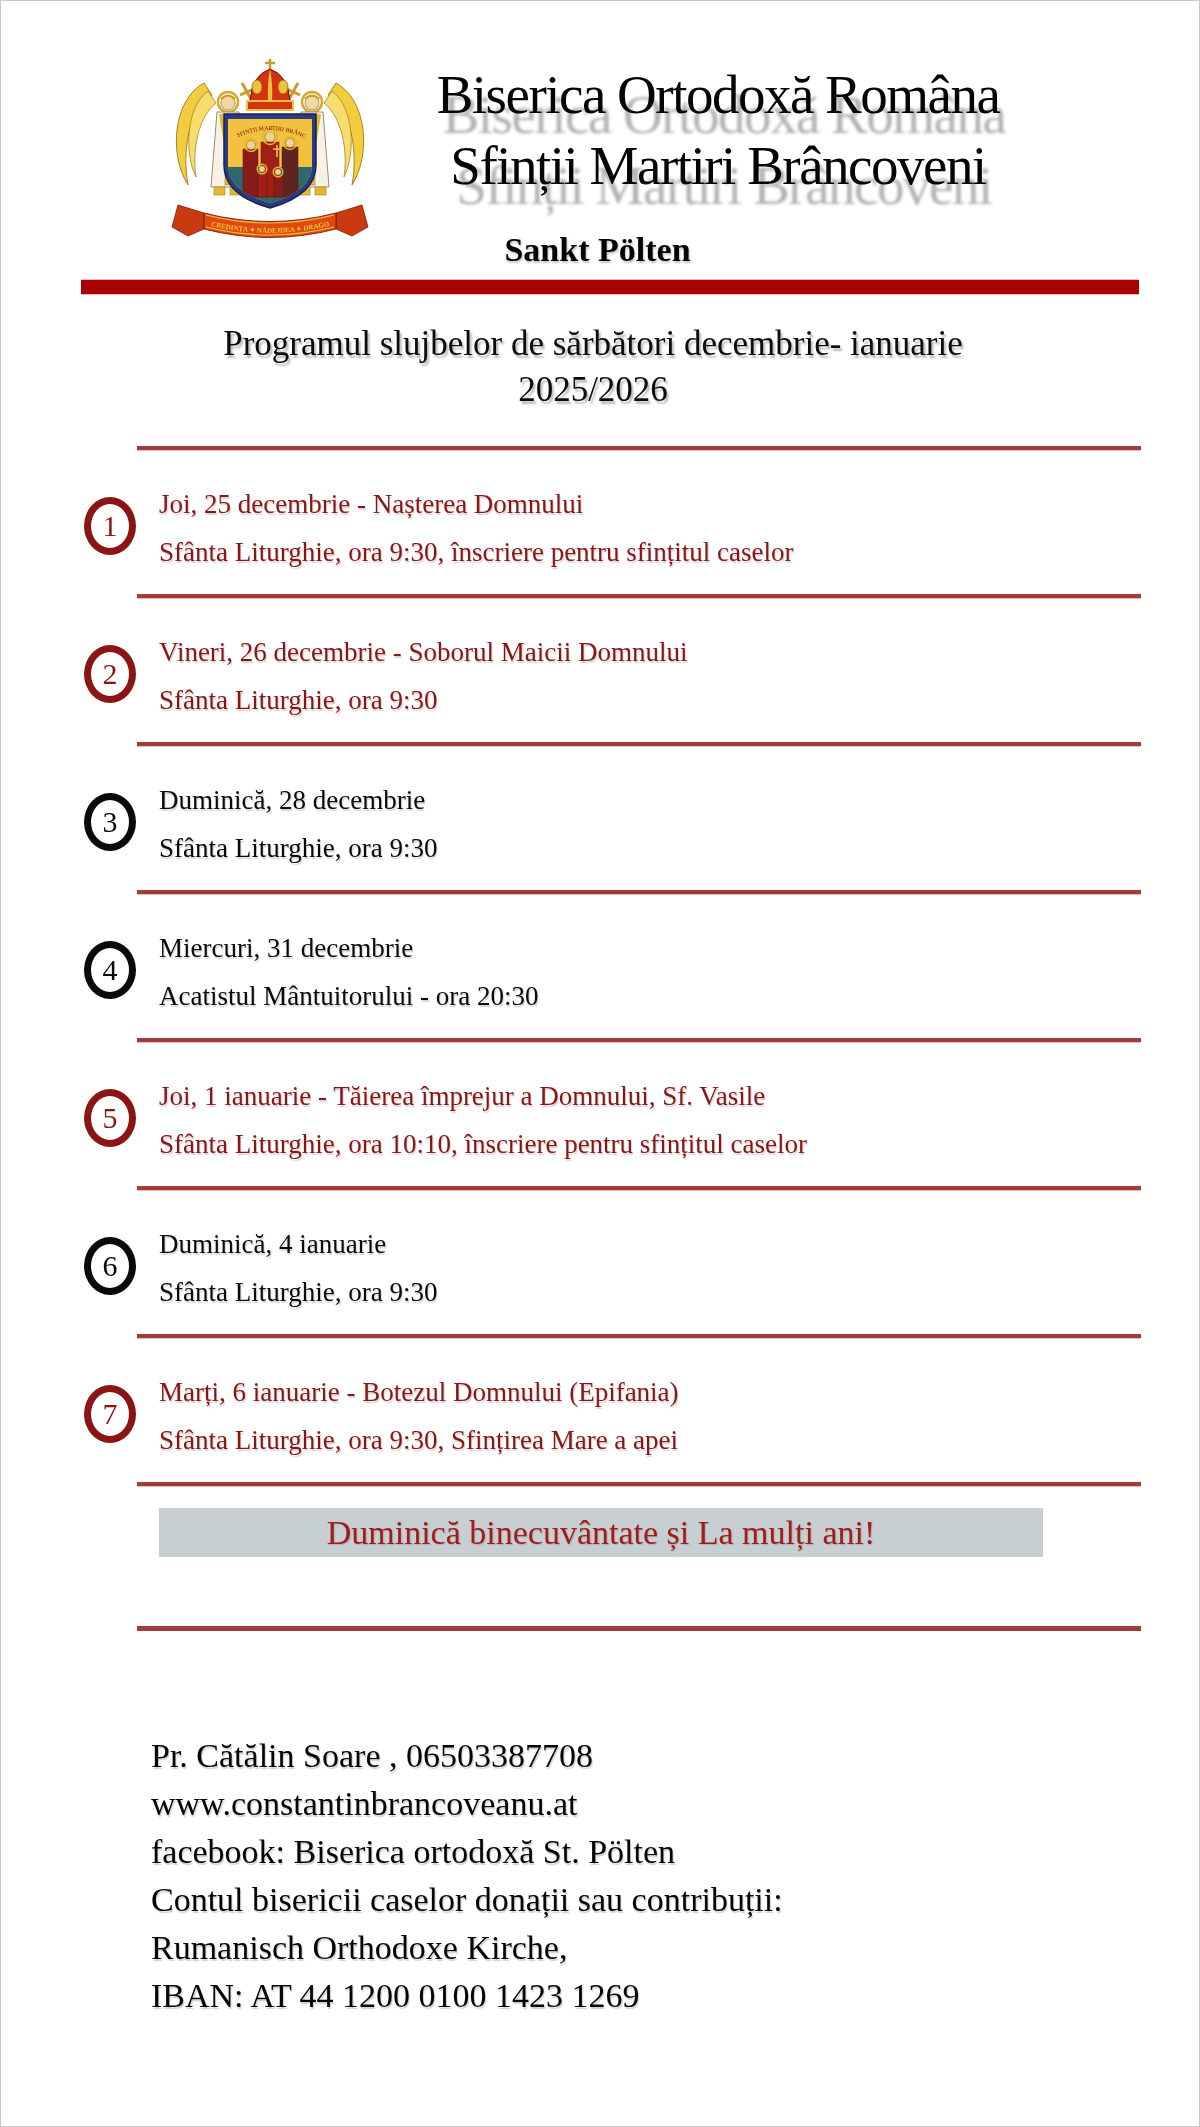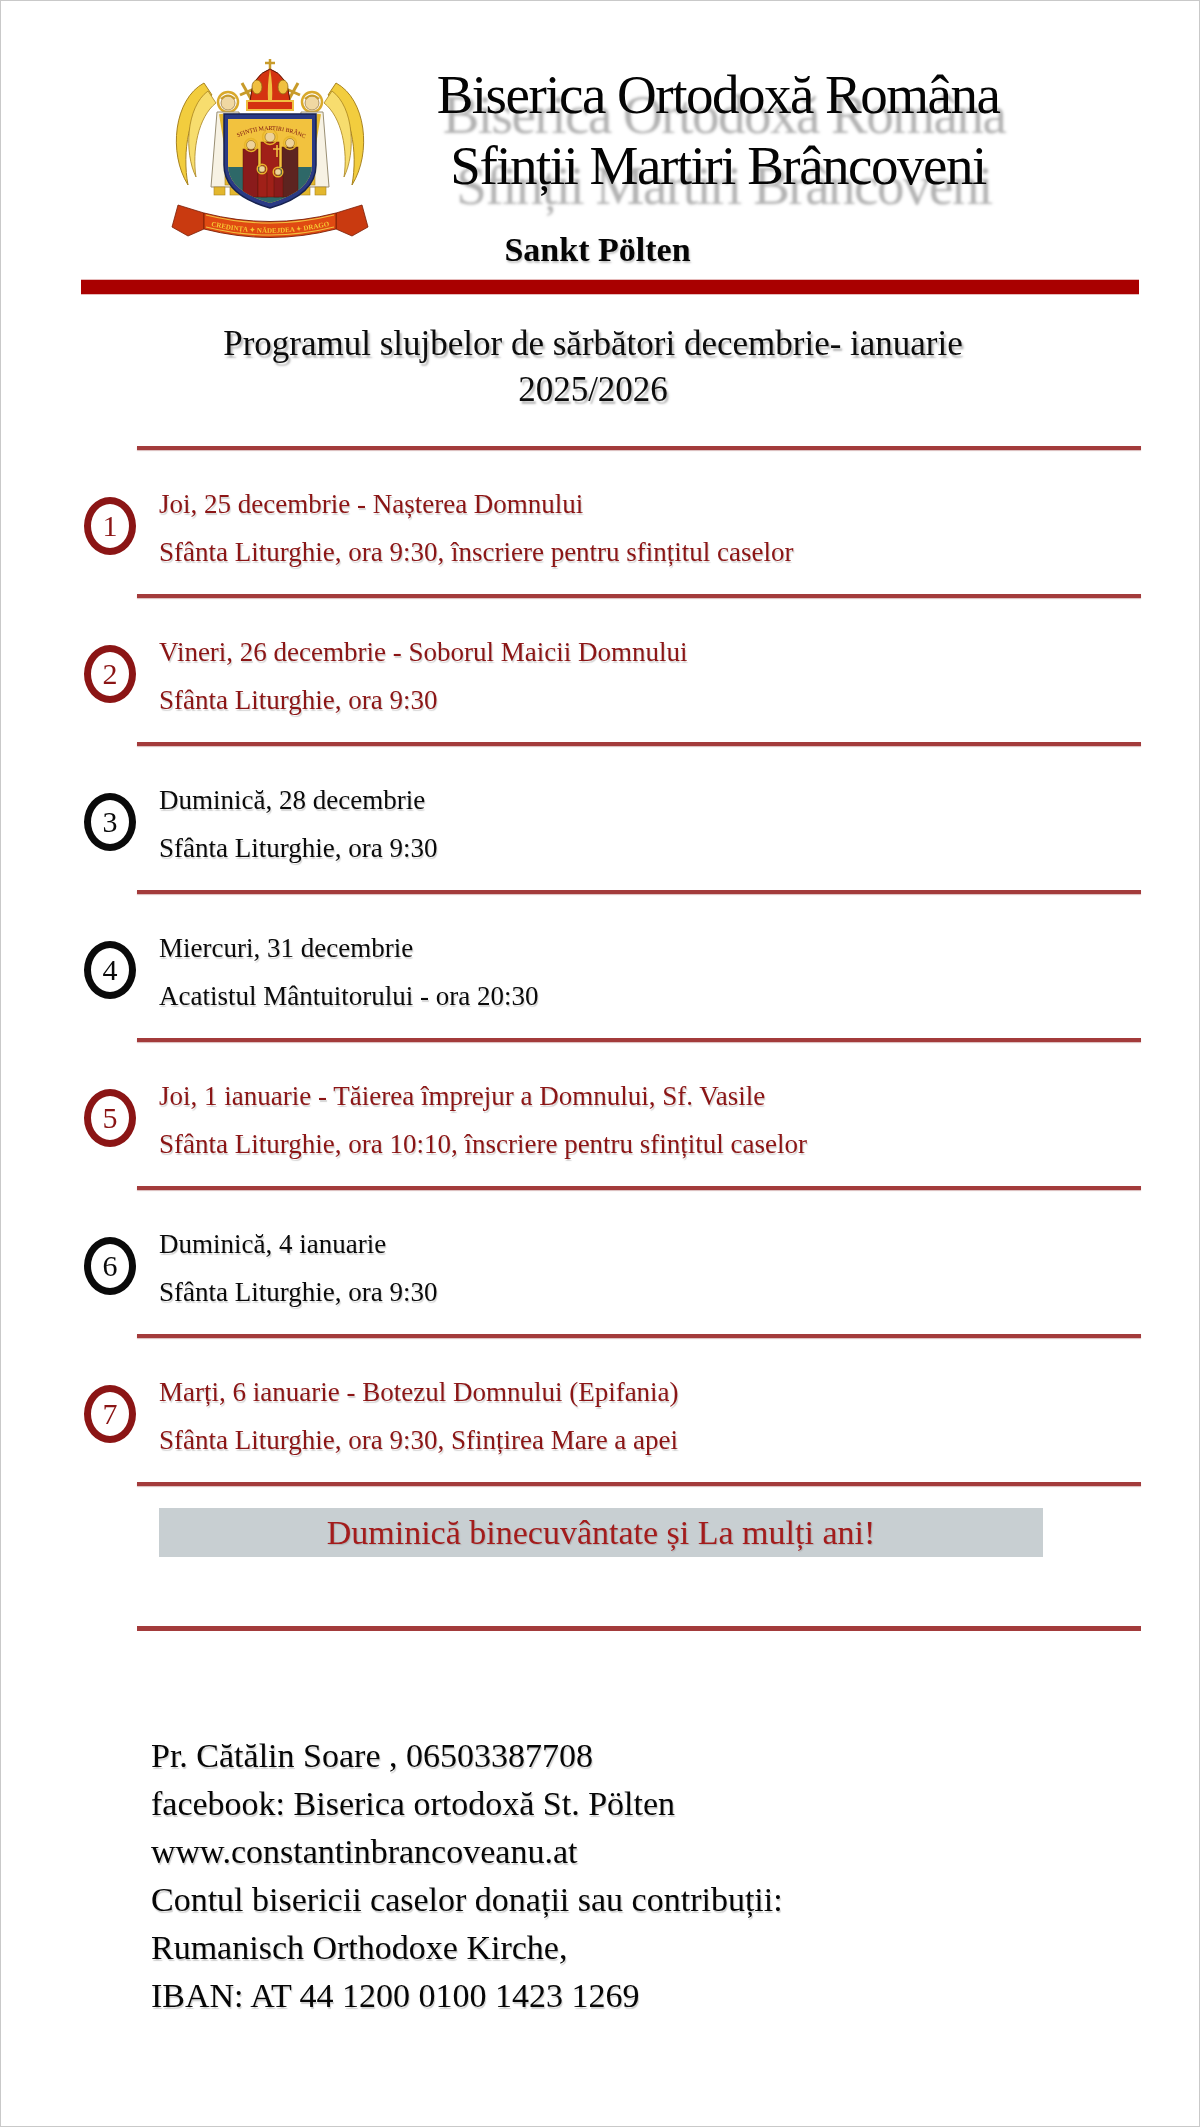--- a/index.html
+++ b/index.html
@@ -261,20 +261,20 @@
 
     <div class="sep"></div>
   </div>
 
   <div class="greeting-banner">Duminică binecuvântate și La mulți ani!</div>
 
   <div class="mid-line"></div>
 
   <div class="footer">
     <div>Pr. Cătălin Soare , 06503387708</div>
+    <div>www.constantinbrancoveanu.at</div>
     <div>facebook: Biserica ortodoxă St. Pölten</div>
-    <div>www.constantinbrancoveanu.at</div>
     <div>Contul bisericii caselor donații sau contribuții:</div>
     <div>Rumanisch Orthodoxe Kirche,</div>
     <div>IBAN: AT 44 1200 0100 1423 1269</div>
   </div>
 
 </div>
 
 </body></html>

